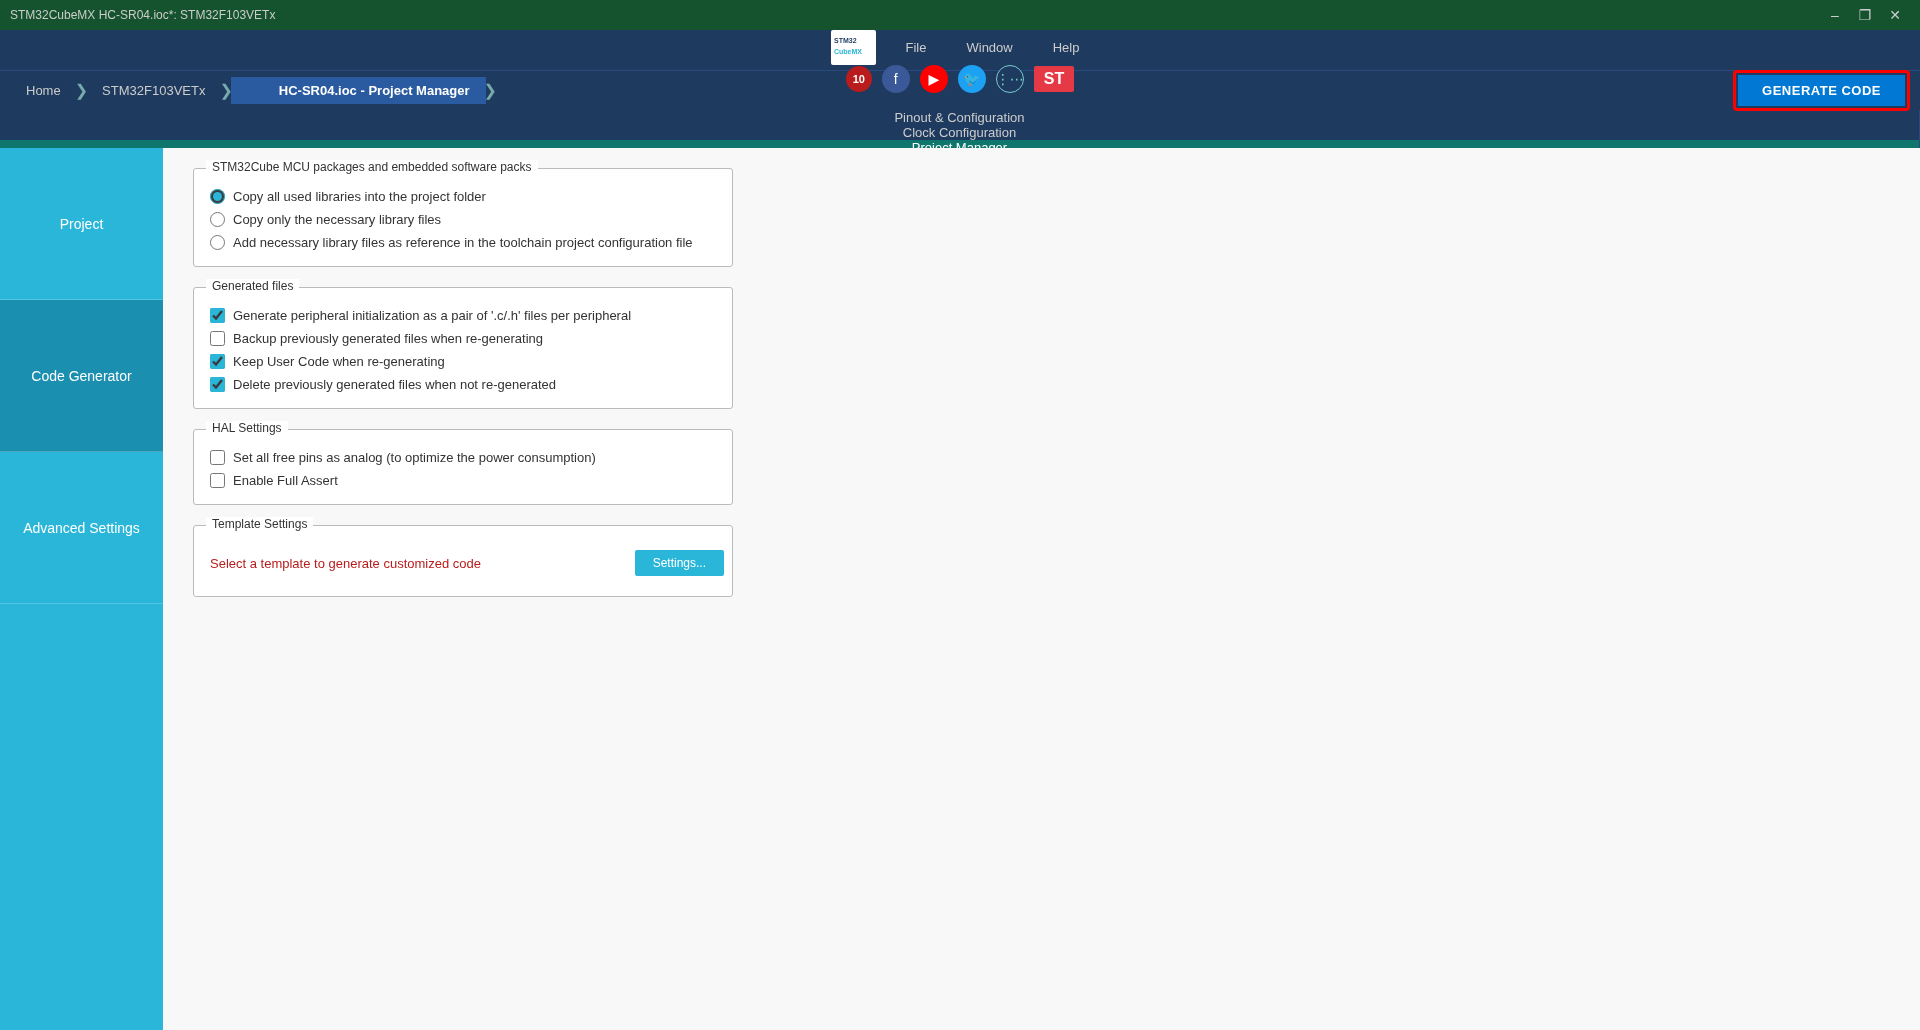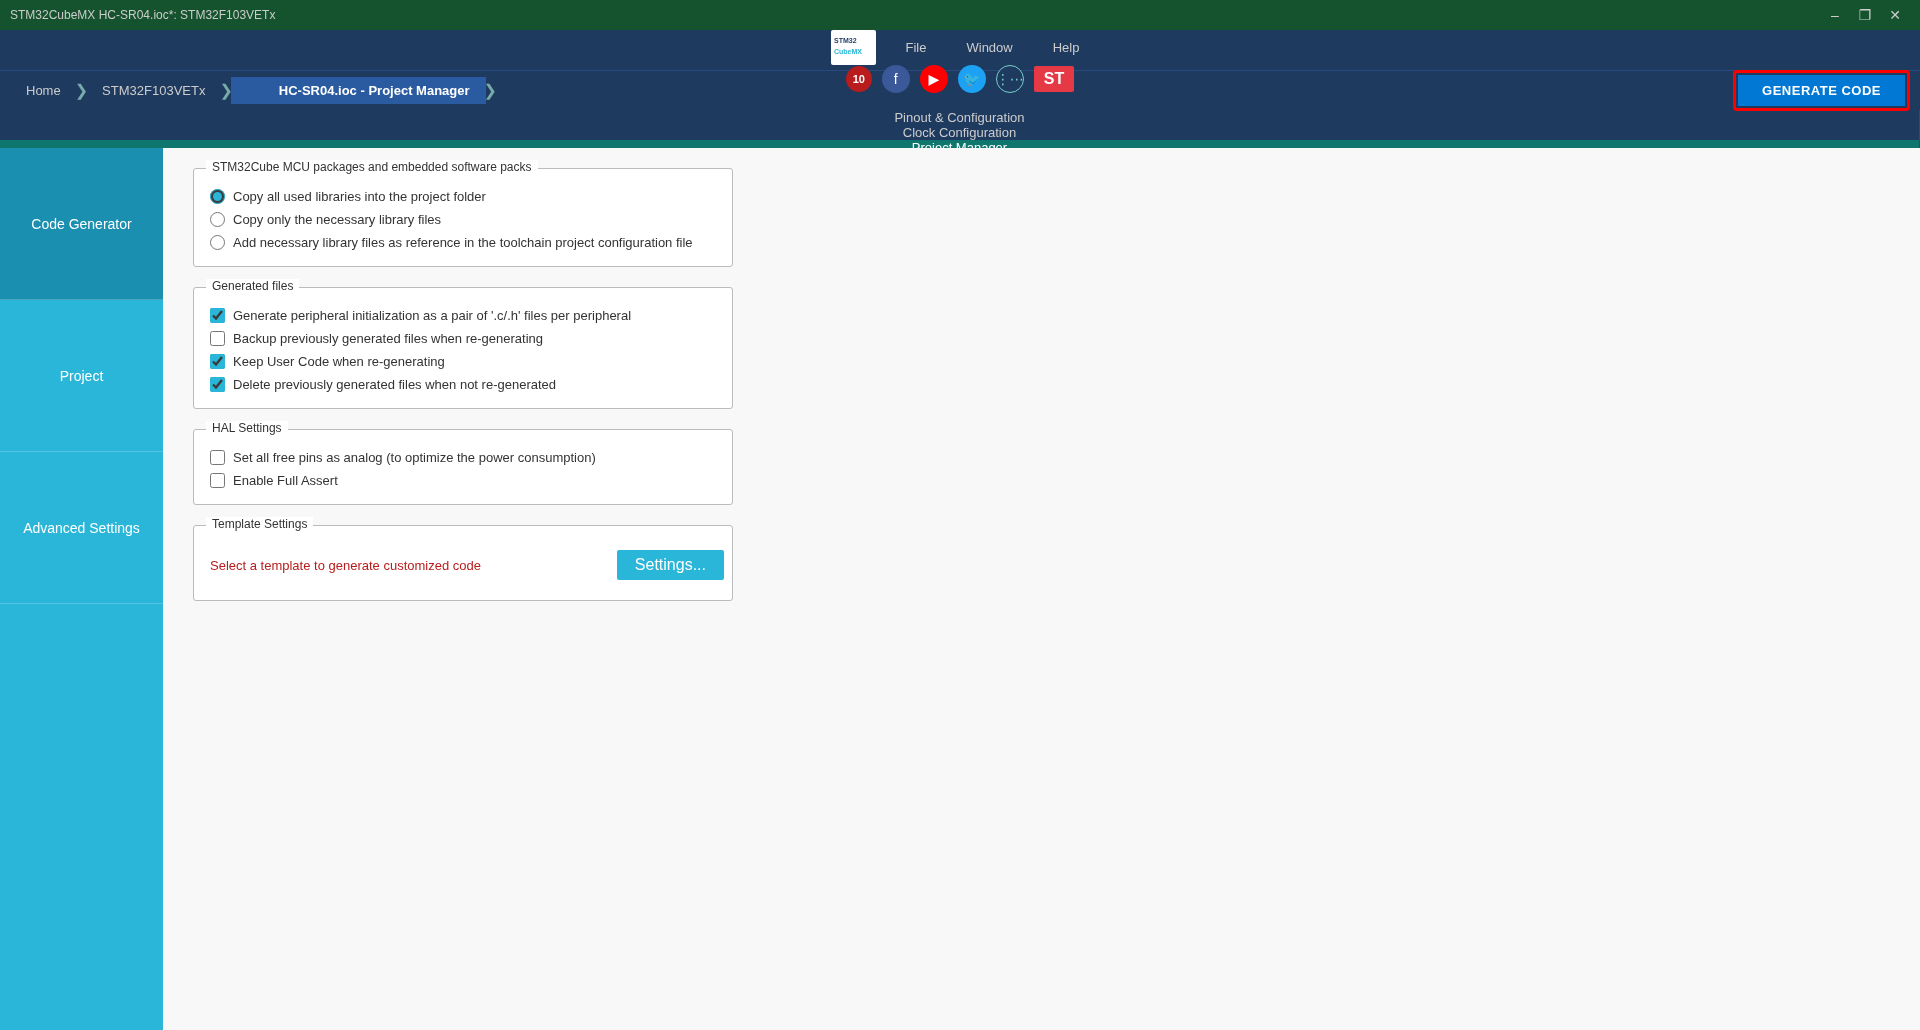--- a/index.html
+++ b/index.html
@@ -201,21 +201,21 @@
     .option-label { cursor: pointer; }
 
     
     .template-row {
       display: flex; align-items: center; justify-content: space-between;
       padding: 4px 0;
     }
     .settings-btn {
       background: #29b6d8;
       color: white; border: none;
-      padding: 6px 18px; font-size: 16px;
+      padding: 6px 18px; font-size: 12px;
       cursor: pointer; border-radius: 2px;
     }
 
     .content-wrapper {
       max-width: 540px;
     }
   </style>
 </head>
 <body>
 
@@ -298,25 +298,25 @@
     <span>Project Manager</span>
   </div>
   <div class="tab">
     <span>Tools</span>
   </div>
 </div>
 
 <div class="main-content">
 
   <div class="sidebar">
+    <div class="sidebar-item">
+      <span>Project</span>
+    </div>
     <div class="sidebar-item active">
       <span>Code Generator</span>
-    </div>
-    <div class="sidebar-item">
-      <span>Project</span>
     </div>
     <div class="sidebar-item">
       <span>Advanced Settings</span>
     </div>
   </div>
 
   <div class="content-panel">
     <div class="content-wrapper">
 
       <div class="settings-group">

